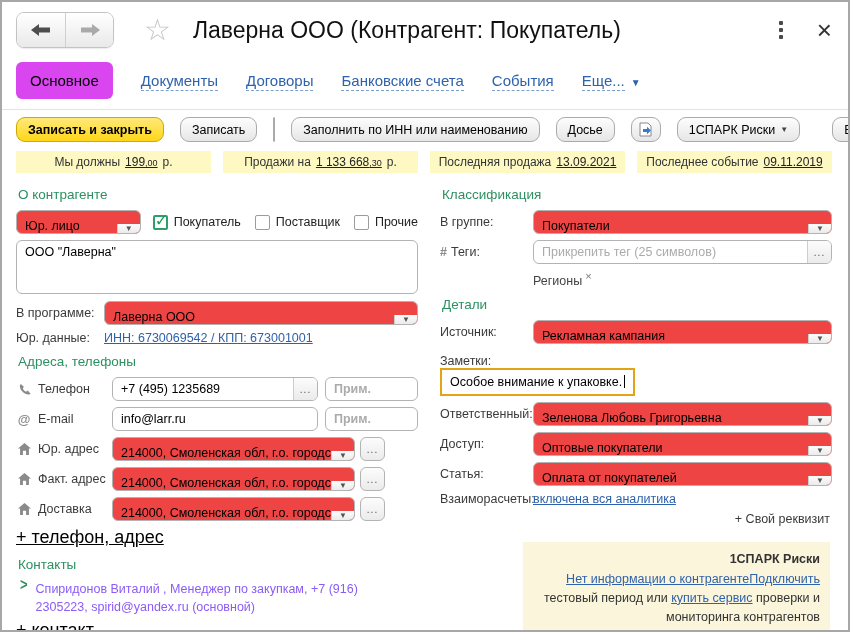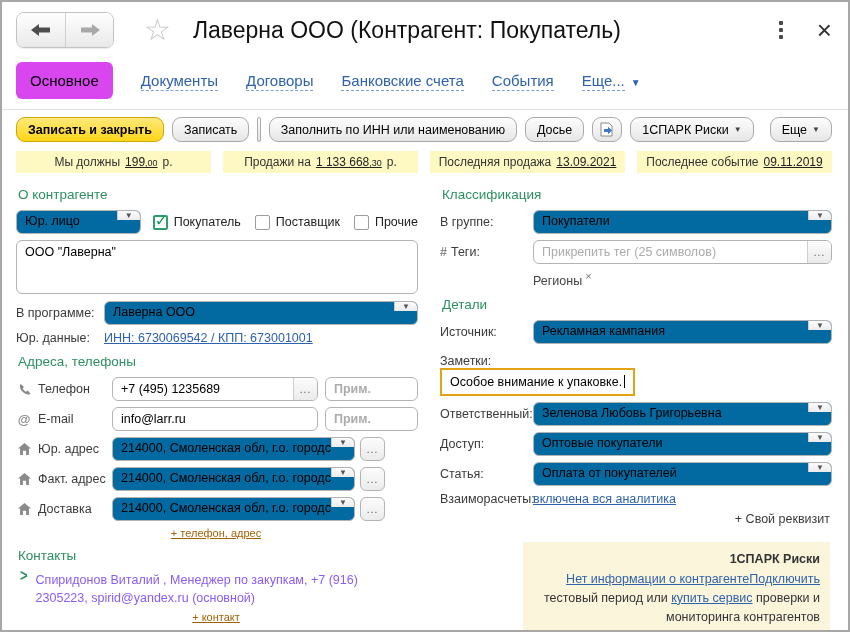--- a/index.html
+++ b/index.html
@@ -19,21 +19,21 @@
   .close{ font-size:26px; color:#333; margin-left:28px; line-height:1; cursor:pointer; }
 
   
   .tabs{ display:flex; align-items:center; gap:28px; padding:8px 16px 10px 14px; border-bottom:1px solid #e3e3e3; }
   .tab{ font-size:15px; cursor:pointer; }
   .tab.active{ background:#d946ef; border-radius:6px; padding:10px 14px; color:#000; }
   .tab .tl{ color:#2f62ac; border-bottom:1px dashed #7d9fcc; padding-bottom:1px; }
   .tab .tri{ color:#2f62ac; font-size:10px; margin-left:6px; }
 
   
-  .toolbar{ display:flex; align-items:center; gap:8px; padding:7px 16px 5px 14px; }
+  .toolbar{ display:flex; align-items:center; gap:16px; padding:7px 16px 5px 14px; }
   .btn{ height:25px; padding:0 11px; border:1px solid #aaaaaa; border-radius:9px; background:linear-gradient(#fdfdfd,#e6e6e6); font-size:12.5px; color:#000; display:inline-flex; align-items:center; gap:5px; cursor:pointer; font-family:inherit; white-space:nowrap; }
   .btn.primary{ background:linear-gradient(#ffe97a,#ffd618); border-color:#cfa800; font-weight:bold; }
   .btn-group{ display:flex; border:1px solid #aaaaaa; border-radius:9px; overflow:hidden; height:25px; background:linear-gradient(#fdfdfd,#e6e6e6); }
   .icon-btn{ border:none; background:transparent; display:flex; align-items:center; gap:3px; padding:0 7px; cursor:pointer; }
   .mini-arr{ font-size:8px; color:#444; }
   .spacer{ flex:1; }
 
   
   .infobar{ display:flex; gap:12px; padding:4px 16px 6px 14px; }
   .info-box{ flex:1; background:#fef9c3; padding:4px 6px; display:flex; justify-content:center; align-items:baseline; gap:5px; font-size:12px; color:#333; white-space:nowrap; }
@@ -41,40 +41,40 @@
   .ib-value .dec{ font-size:9px; }
 
   
   .content{ display:flex; gap:22px; padding:4px 16px 0 14px; }
   .col-left{ width:402px; flex:none; }
   .col-right{ flex:1; min-width:0; }
   .sec{ color:#2c9061; font-size:13.5px; margin:9px 0 8px 2px; }
   .frow{ display:flex; align-items:center; margin-bottom:6px; }
   .lab{ font-size:12.5px; color:#3a3a3a; flex:none; }
 
-  .sel{ display:flex; align-items:flex-start; border:1px solid #b3b3b3; border-radius:6px; height:24px; background:#0369a1; overflow:hidden; cursor:pointer; min-width:0; }
+  .sel{ display:flex; align-items:flex-end; border:1px solid #b3b3b3; border-radius:6px; height:24px; background:#ef4444; overflow:hidden; cursor:pointer; min-width:0; }
   .sel .val{ flex:1; padding:3px 8px 0 8px; font-size:12.5px; color:#000; white-space:nowrap; overflow:hidden; }
   .sel .arr{ width:23px; flex:none; border-left:1px solid #cdcdcd; background:linear-gradient(#fcfcfc,#ebebeb); display:flex; align-items:center; justify-content:center; font-size:8px; color:#555; }
   .dots-seg{ width:24px; flex:none; border-left:1px solid #cdcdcd; background:linear-gradient(#fcfcfc,#ebebeb); display:flex; align-items:center; justify-content:center; font-size:10px; letter-spacing:1px; color:#555; cursor:pointer; }
   .dots-btn{ width:25px; height:24px; flex:none; border:1px solid #b3b3b3; border-radius:6px; background:linear-gradient(#fcfcfc,#ebebeb); font-size:10px; letter-spacing:1px; color:#555; cursor:pointer; margin-left:5px; }
   .igroup{ display:flex; align-items:stretch; border:1px solid #b3b3b3; border-radius:6px; height:24px; background:#fff; overflow:hidden; }
   .txt{ border:none; outline:none; font-family:inherit; font-size:12.5px; color:#000; padding:0 8px; width:100%; height:100%; background:transparent; }
   input.note{ border:1px solid #b3b3b3; border-radius:6px; height:24px; width:93px; flex:none;font-weight:bold; }
   input::placeholder{ color:#ababab; }
 
   .cbs{ display:flex; align-items:center; gap:14px; margin-left:12px; }
   .cb-row{ display:flex; align-items:center; gap:6px; cursor:pointer; }
   .cb{ width:15px; height:15px; border:1px solid #9c9c9c; border-radius:2px; background:#fff; position:relative; flex:none; }
   .cb.checked{ border:2px solid #2f9e6c; }
   .cb .mark{ position:absolute; left:0px; top:-6px; color:#169c52; font-size:16px; font-weight:bold; }
   .cb-label{ font-size:12.5px; color:#222; }
 
   .namebox{ border:1px solid #b3b3b3; border-radius:6px; height:54px; padding:4px 8px; font-size:12.5px; color:#000; margin-bottom:7px; cursor:text; }
   .lnk{ color:#2f62ac; text-decoration:underline; font-size:12.5px; cursor:pointer; }
-  .add-link{ display:block; text-align:center; font-size:11px; color:#a16207; text-decoration:underline; margin:4px 2px 2px 0; cursor:pointer; }
+  .add-link{ display:block; text-align:left; font-size:18px; color:#000000; text-decoration:underline; margin:4px 2px 2px 0; cursor:pointer; }
   .plain-link{ display:block; text-align:right; font-size:12.5px; color:#3a3a3a; margin:6px 2px 2px 0; cursor:pointer; }
 
   .row-icon{ width:16px; flex:none; color:#8a8a8a; display:flex; justify-content:center; }
   .llab{ width:74px; margin-left:6px; }
   .contact-item{ display:flex; gap:8px; margin:2px 0 2px 4px; }
   .contact-text{ font-size:12.5px; color:#8b5cf6; line-height:1.45; width:345px; }
   .chev{ color:#2c9061; font-weight:bold; font-size:13px; transform:scaleY(1.3); }
 
   .rlab{ width:93px; }
   .hash{ color:#888; font-weight:bold; margin-right:4px; }

